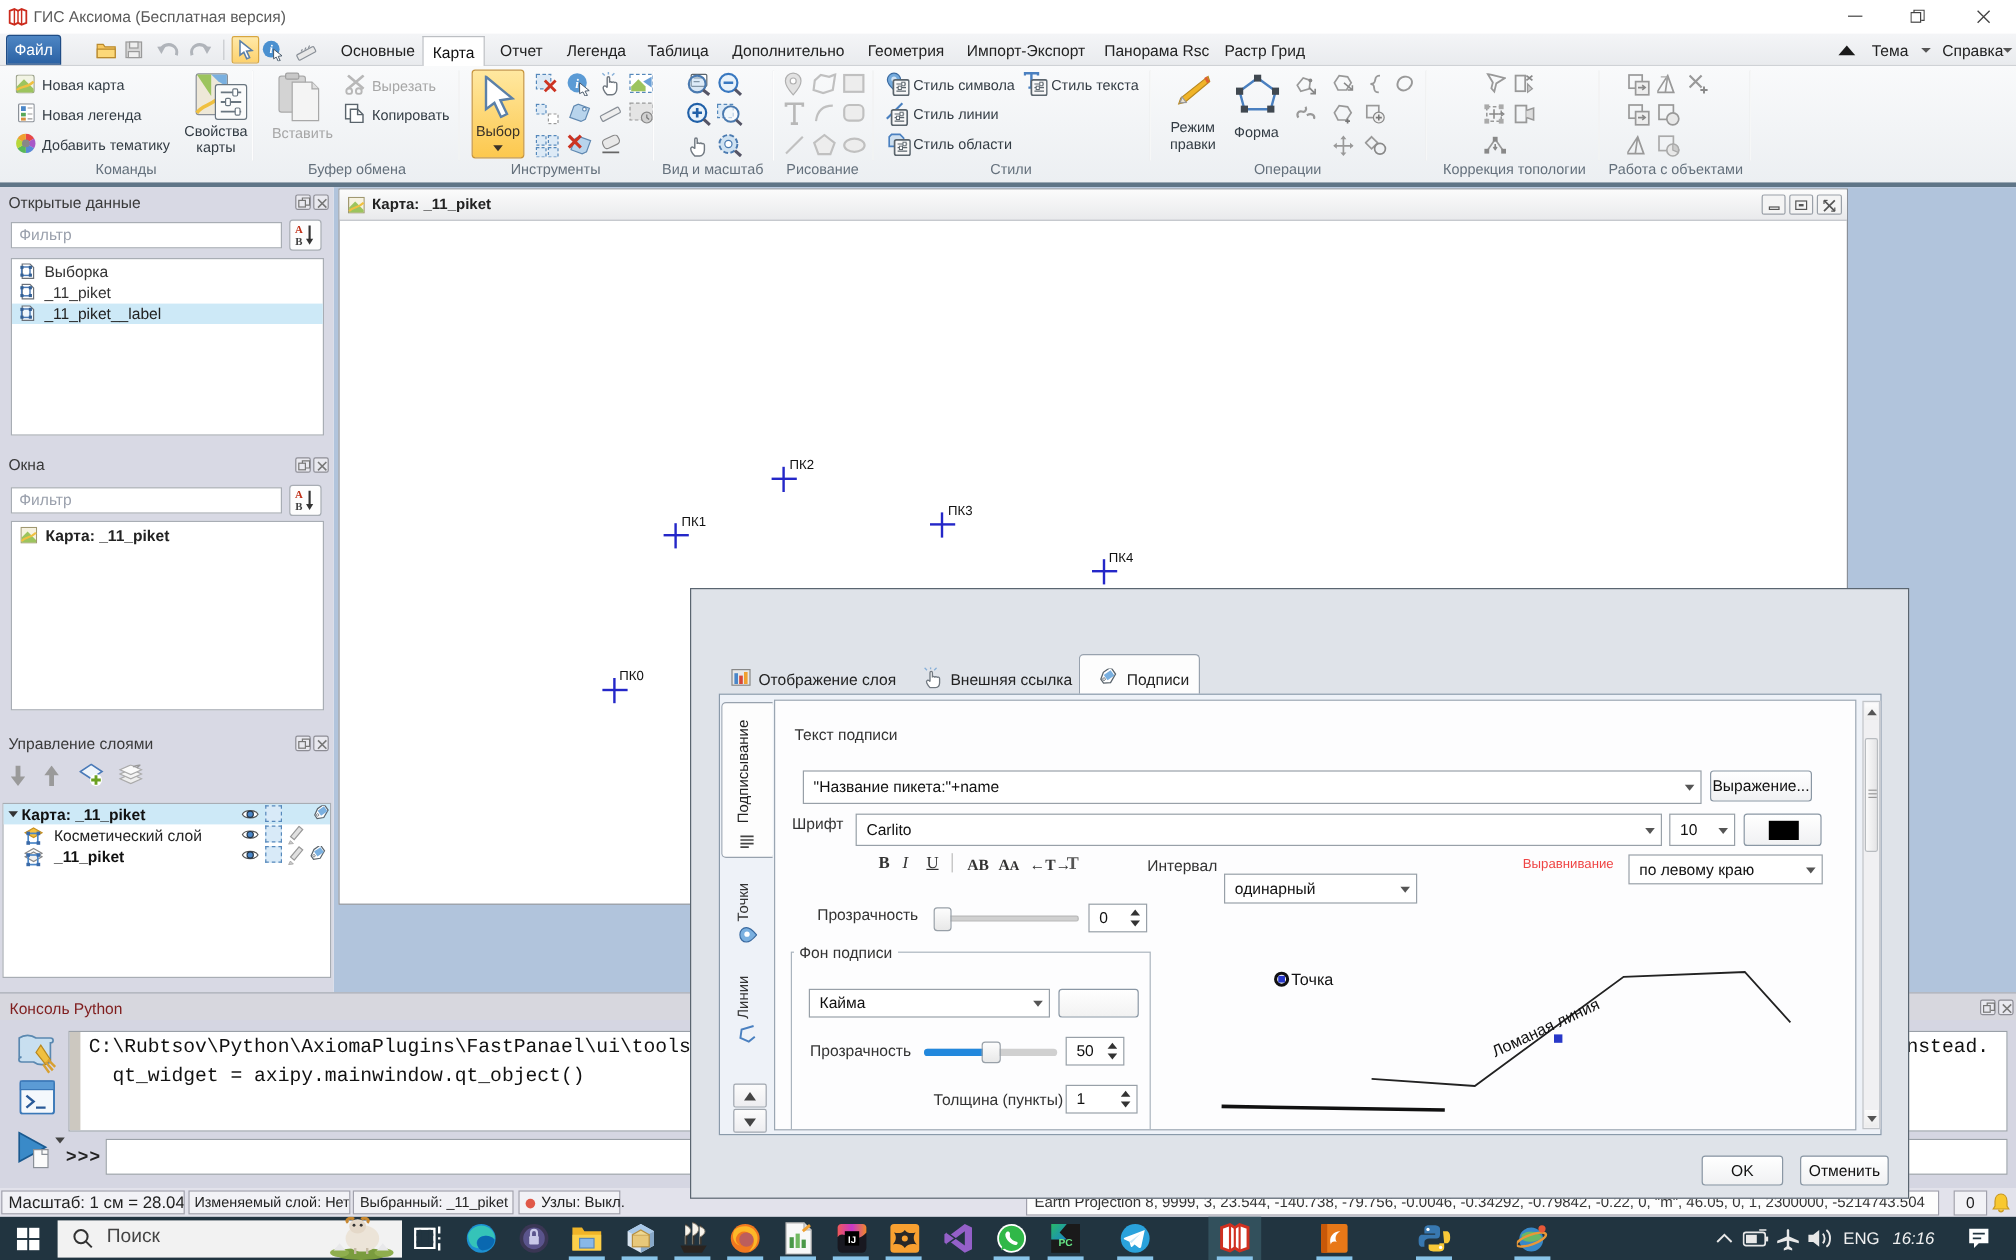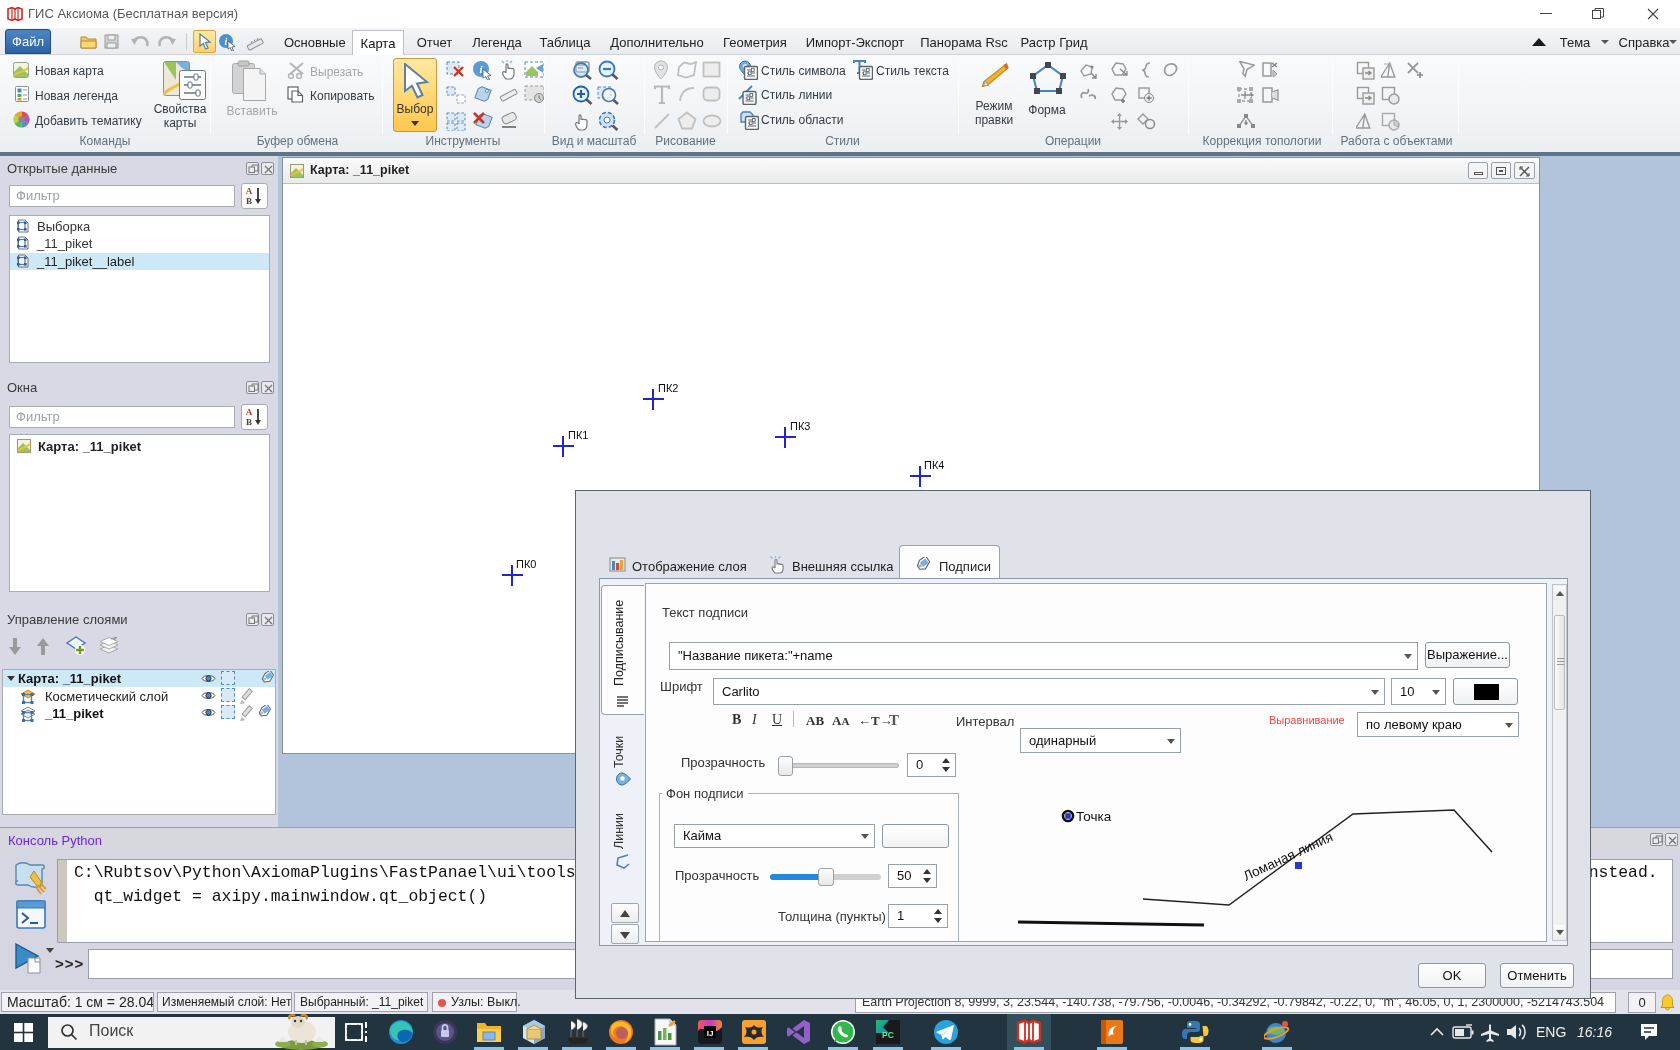--- a/index.html
+++ b/index.html
@@ -644,21 +644,21 @@
           <path d="M2 4.5 L7 1.5 L13.5 1.5 L13.5 7.5 L7 10.5 L2 8 Z" fill="#fff" stroke="#5a646c"></path>
           <rect x="6" y="3" width="6.5" height="5" fill="#7ab0e0"></rect>
           <circle cx="4" cy="5.8" r="1" fill="#fff" stroke="#5a646c" stroke-width="0.6"></circle>
         </g>
       </svg>
   </div>
 </div>
 
 <div class="ab" id="console" style="left:0;top:827px;width:1680px;height:163px;background:#d5d6e2;border-top:1px solid #9aa0a8;">
   <div class="ab" style="left:0;top:0;width:1680px;height:22px;background:#d7d7de;"></div>
-  <div class="ab" style="left:8px;top:5px;font-size:13px;color:#6d28d9;">Консоль Python</div>
+  <div class="ab" style="left:8px;top:5px;font-size:13px;color:#7f1d1d;">Консоль Python</div>
   <div class="pbtn" style="left:1650px;top:5px;">
       <svg width="11" height="11" viewBox="0 0 11 11" style="margin:0.5px">
         <rect x="1" y="3" width="5.5" height="5.5" fill="none" stroke="#777"></rect>
         <path d="M4 3 L4 1 L10 1 L10 7 L7 7" fill="none" stroke="#777"></path>
       </svg>
     </div>
   <div class="pbtn" style="left:1665px;top:5px;">
       <svg width="11" height="11" viewBox="0 0 11 11" style="margin:0.5px">
         <path d="M2 2 L9 9 M9 2 L2 9" stroke="#777" stroke-width="1.3"></path>
       </svg>

